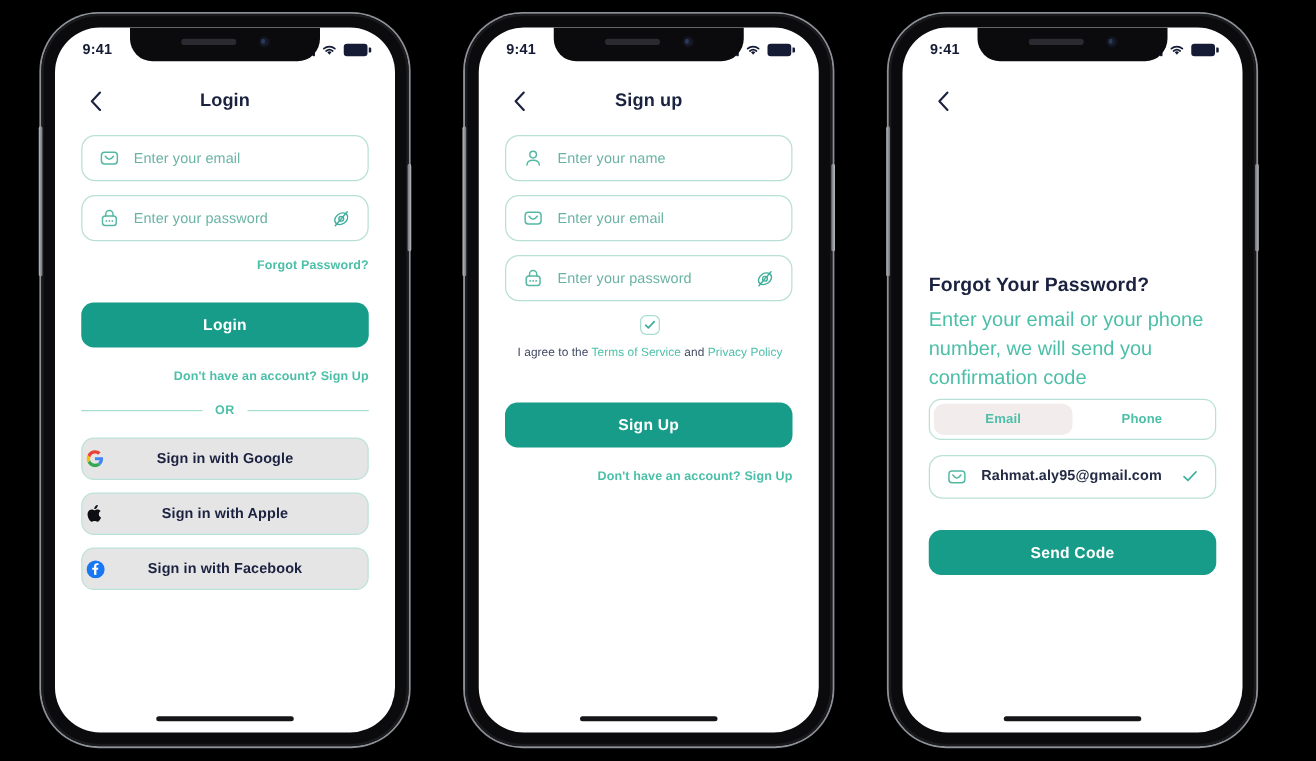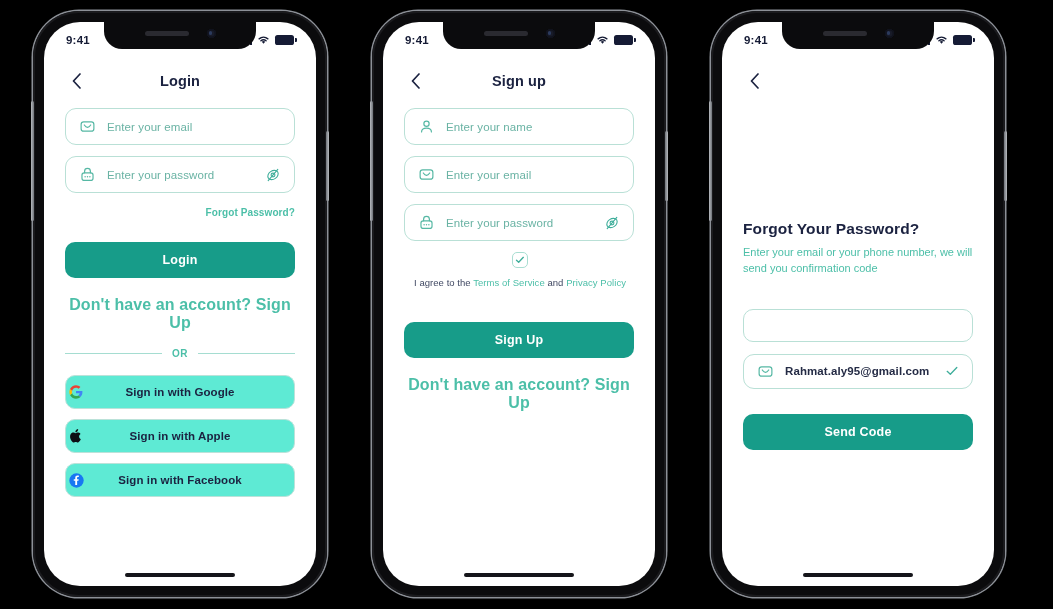--- a/index.html
+++ b/index.html
@@ -135,32 +135,32 @@
   }
 
   .btn-primary {
     display: flex; align-items: center; justify-content: center;
     height: 36px; border-radius: 10px;
     background: #179c89;
     color: #ffffff; font-size: 12.5px; font-weight: 700;
     cursor: pointer; letter-spacing: .2px;
   }
   .center-link {
-    text-align: center; font-size: 16px; color: #4cbfa8;
+    text-align: right; font-size: 10px; color: #4cbfa8;
     font-weight: 600; cursor: pointer; letter-spacing: .1px;
   }
 
   .or-row { display: flex; align-items: center; gap: 10px; }
   .or-row .line { flex: 1 1 auto; height: 1.2px; background: #a5ddd1; }
   .or-row .or-text { font-size: 10px; font-weight: 700; color: #4cbfa8; letter-spacing: .6px; }
 
   .social-btn {
     display: flex; align-items: center;
     height: 34px; border: 1.3px solid #bbe2d9; border-radius: 10px;
-    margin-bottom: 10px; padding: 0 0; cursor: pointer; background:#5eead4;
+    margin-bottom: 10px; padding: 0 0; cursor: pointer; background:#e5e5e5;
   }
   .social-btn .s-ico { width: 20px; display: flex; align-items:center; justify-content:center; }
   .social-btn .s-label {
     flex: 1 1 auto; text-align: center; font-size: 11.5px; font-weight: 700;
     color: #1b2240; padding-right: 20px; letter-spacing: .1px;
   }
 
   
   .terms-row { display: flex; align-items: center; gap: 9px; margin: 5px 0 0 2px; flex-direction: column; }
   .checkbox {
@@ -169,21 +169,21 @@
     cursor: pointer; flex: 0 0 auto;
   }
   .terms-text { font-size: 9.5px; color: #414963; letter-spacing: .05px; }
   .terms-text a { color: #4cbfa8; text-decoration: none; cursor: pointer; }
 
   
   .fp-title {
     font-size: 15.5px; font-weight: 700; color: #1b2240;
     margin-bottom: 7px; letter-spacing: .1px;
   }
-  .fp-sub { font-size: 11px; color: #4cbfa8; line-height: 1.45; margin-bottom: 32px; }
+  .fp-sub { font-size: 16px; color: #4cbfa8; line-height: 1.45; margin-bottom: 4px; }
   .seg {
     display: flex; align-items: center;
     height: 33px; border: 1.3px solid #b9e0d6; border-radius: 10px;
     padding: 3px; margin-bottom: 12px; background:#fff;
   }
   .seg-item {
     flex: 1 1 50%; height: 100%;
     display: flex; align-items: center; justify-content: center;
     font-size: 10.5px; font-weight: 600; color: #4cbfa8; cursor: pointer;
     border-radius: 8px; letter-spacing: .1px;
@@ -441,20 +441,22 @@
           </div>
           <div class="nav-title"></div>
         </div>
 
         <div style="height:112px"></div>
 
         <div class="fp-title">Forgot Your Password?</div>
         <div class="fp-sub">Enter your email or your phone number, we will send you confirmation code</div>
 
         <div class="seg">
+          <div class="seg-item active">Email</div>
+          <div class="seg-item">Phone</div>
         </div>
 
         <div class="field" style="height:35px">
           <span class="ico">
             <svg width="17" height="17" viewBox="0 0 20 20">
               <rect x="2.5" y="4.5" width="15" height="11" rx="3" stroke="#56b8a4" stroke-width="1.4" fill="none"></rect>
               <path d="M6.2 8.2c1.3 1.9 2.6 2.8 3.8 2.8s2.5-.9 3.8-2.8" stroke="#56b8a4" stroke-width="1.4" fill="none" stroke-linecap="round"></path>
             </svg>
           </span>
           <span class="ph filled">Rahmat.aly95@gmail.com</span>

